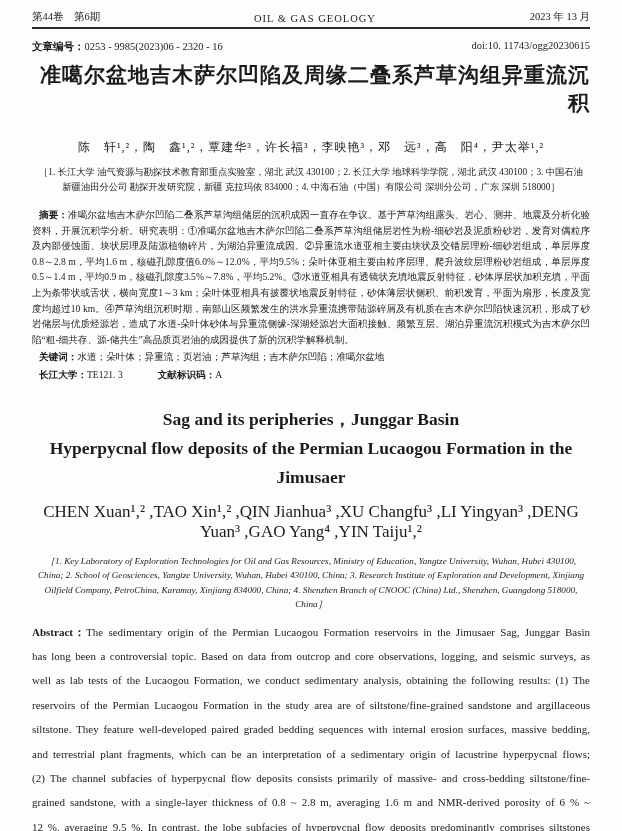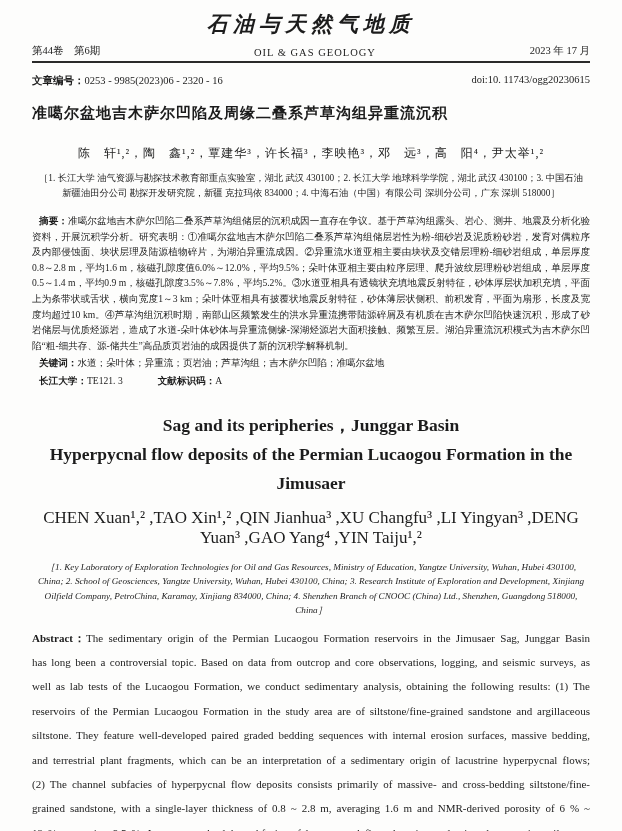--- a/index.html
+++ b/index.html
@@ -28,24 +28,24 @@
   }
   .header-row .mid{letter-spacing:1px;}
   .header-rule{border-bottom:2px solid #2a2a2a;margin-top:3px;}
   .artnum-row{
     display:flex;justify-content:space-between;
     font-size:10.5px;margin-top:11px;height:14px;
   }
   .artnum-row .lbl{font-weight:bold;font-family:"Liberation Sans","DejaVu Sans",sans-serif;}
   
   .cn-title{
-    text-align:left;
+    text-align:right;
     font-family:"Liberation Sans","DejaVu Sans",sans-serif;
-    font-weight:bold;font-size:15px;
-    margin-top:16px;letter-spacing:1px;
+    font-weight:bold;font-size:21px;
+    margin-top:7px;letter-spacing:1px;
   }
   .cn-authors{text-align:center;font-size:12px;margin-top:22px;letter-spacing:1px;}
   .cn-affils{text-align:center;font-size:9.3px;line-height:15px;margin-top:9px;color:#222;}
   .cn-abstract{
     font-size:9.6px;line-height:15.6px;text-align:justify;
     margin-top:12px;
   }
   .cn-abstract .lbl,.kw .lbl,.clc .lbl{
     font-weight:bold;
     font-family:"Liberation Sans","DejaVu Sans",sans-serif;
@@ -68,26 +68,25 @@
     font-size:11px;line-height:24.4px;text-align:justify;
     margin-top:8px;word-spacing:1.5px;
   }
   .en-abstract .lbl{font-weight:bold;font-style:normal;}
 </style>
 </head>
 <body>
 
 <div class="page">
 
-  <div class="masthead">石油与天然气地质</div>
 
   <div class="header-row">
     <span>第44卷　第6期</span>
     <span class="mid">OIL &amp; GAS GEOLOGY</span>
-    <span>2023 年 17 月</span>
+    <span>2023 年 13 月</span>
   </div>
   <div class="header-rule"></div>
 
   <div class="artnum-row">
     <span><span class="lbl">文章编号：</span><span>0253 - 9985(2023)06 - 2320 - 16</span></span>
     <span>doi:10. 11743/ogg20230615</span>
   </div>
 
   <div class="cn-title">准噶尔盆地吉木萨尔凹陷及周缘二叠系芦草沟组异重流沉积</div>
   <div class="cn-authors">陈　轩¹,²，陶　鑫¹,²，覃建华³，许长福³，李映艳³，邓　远³，高　阳⁴，尹太举¹,²</div>

